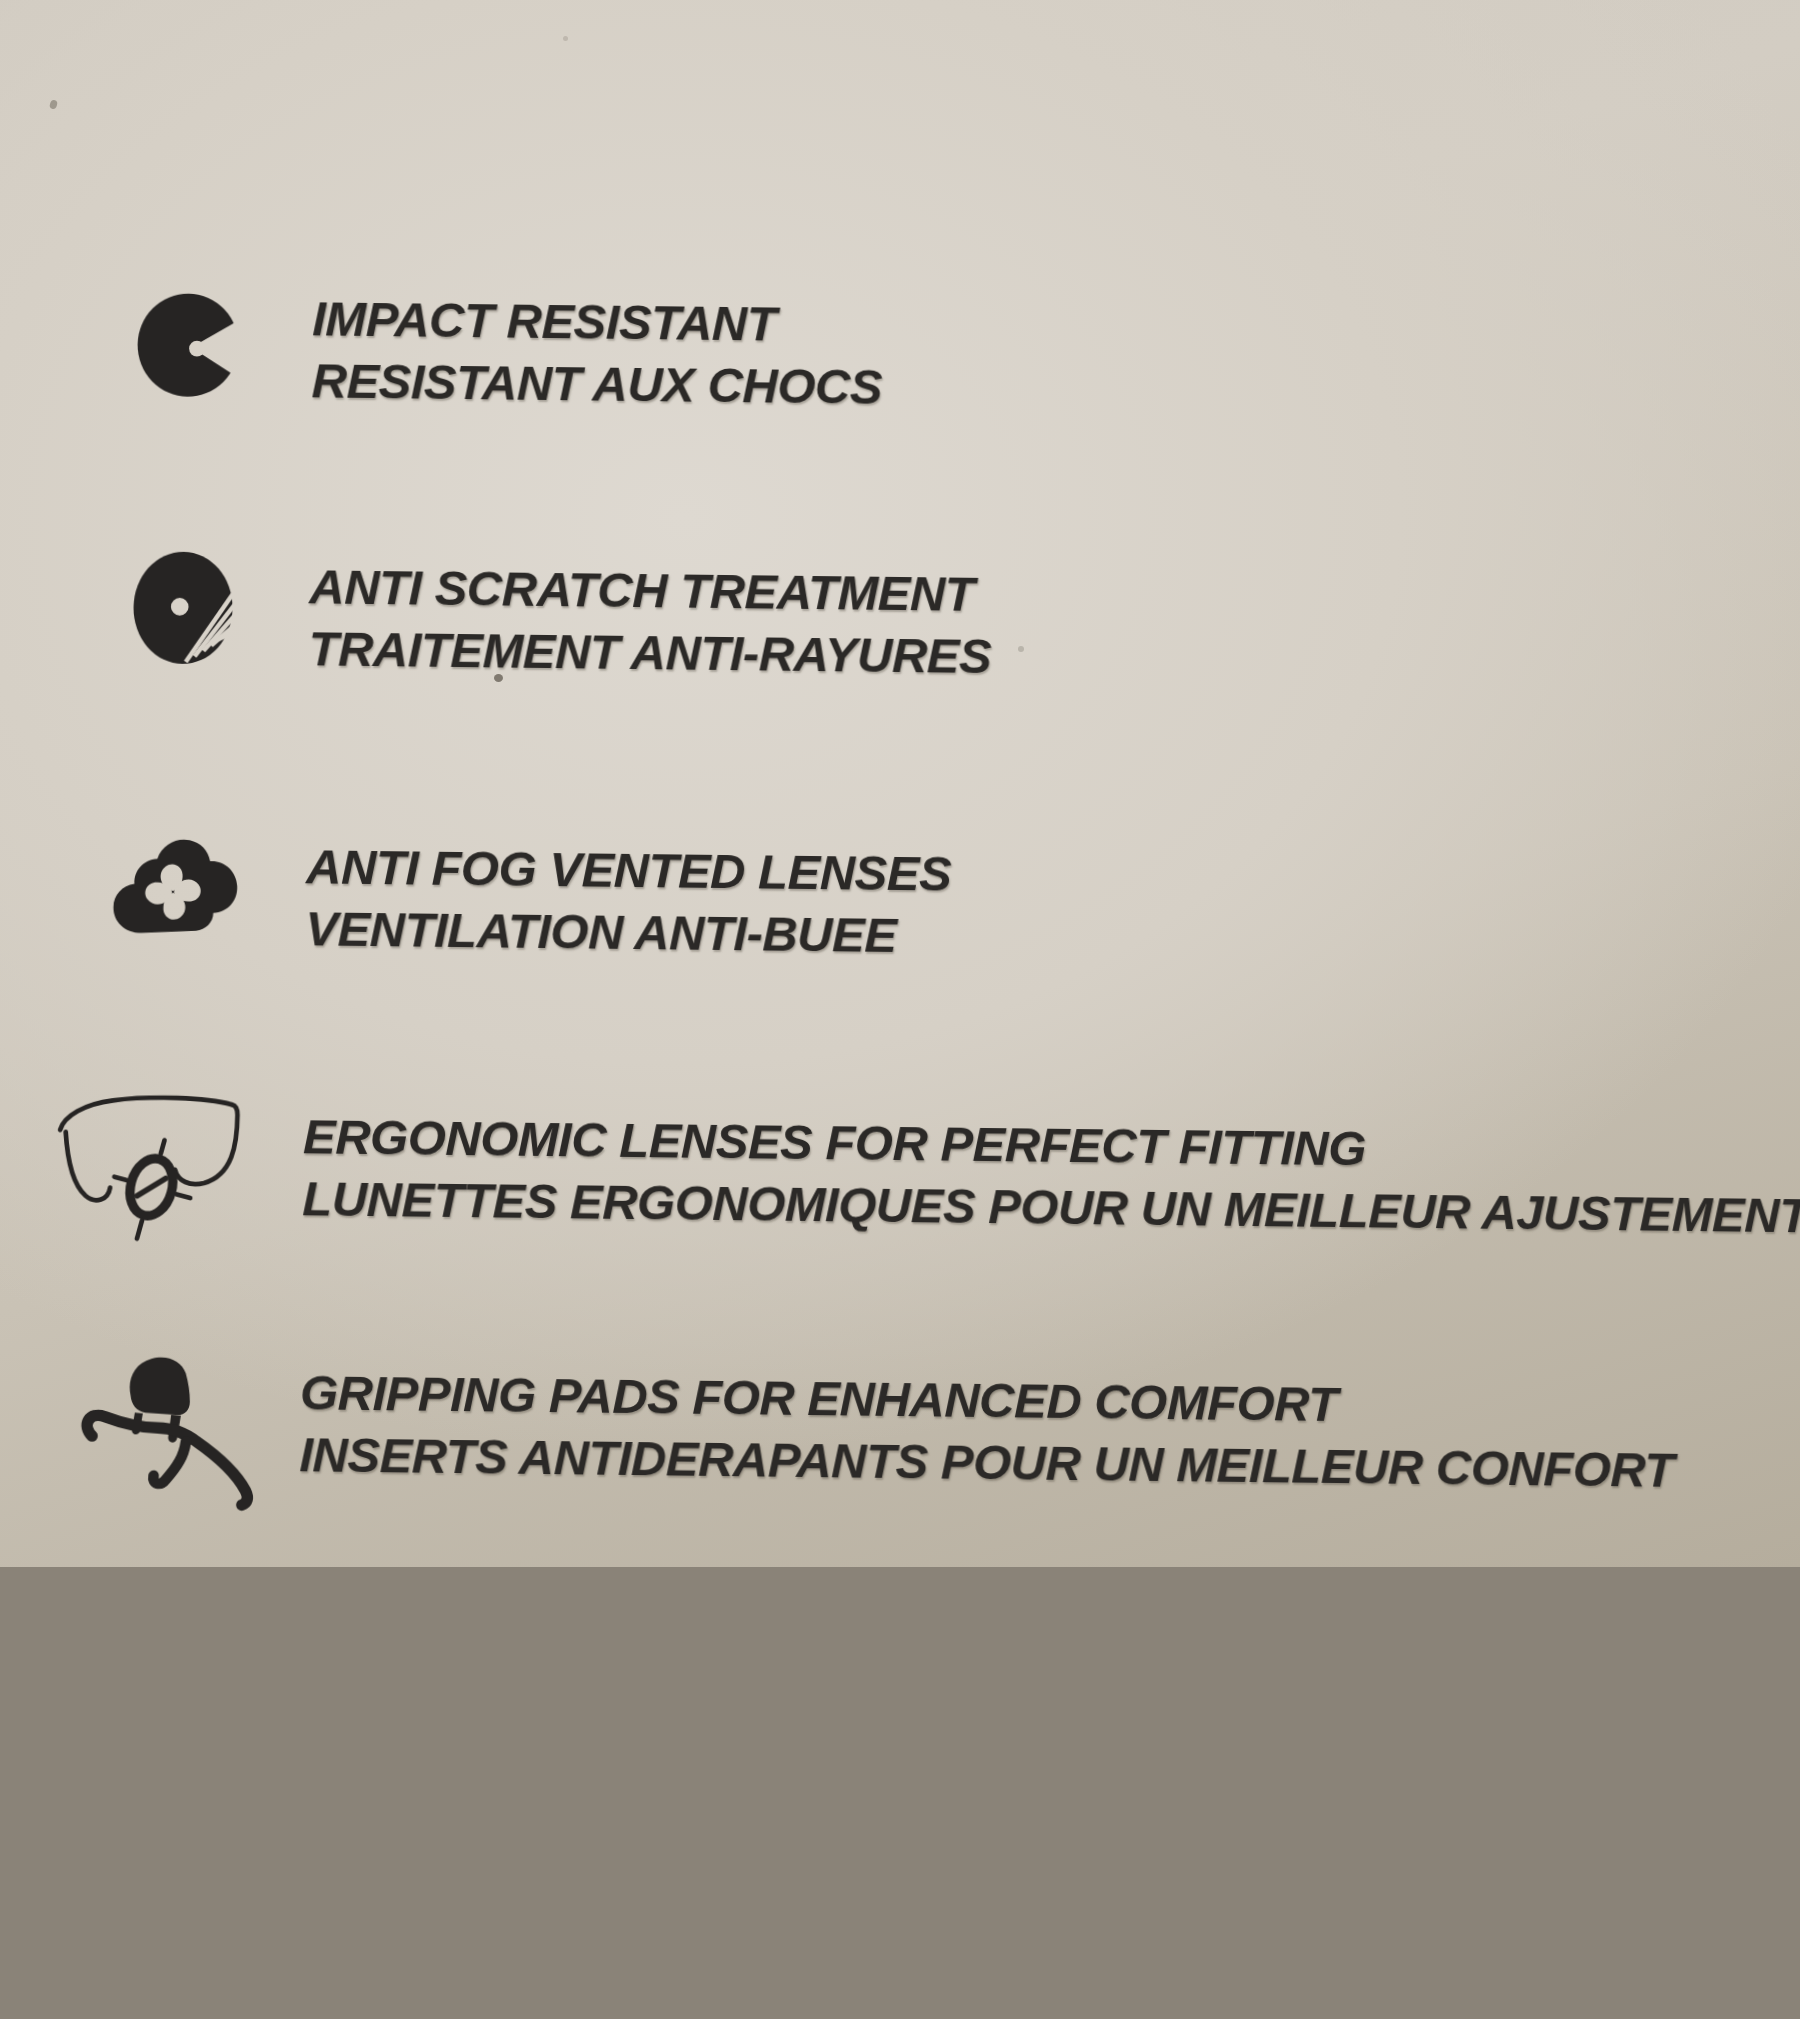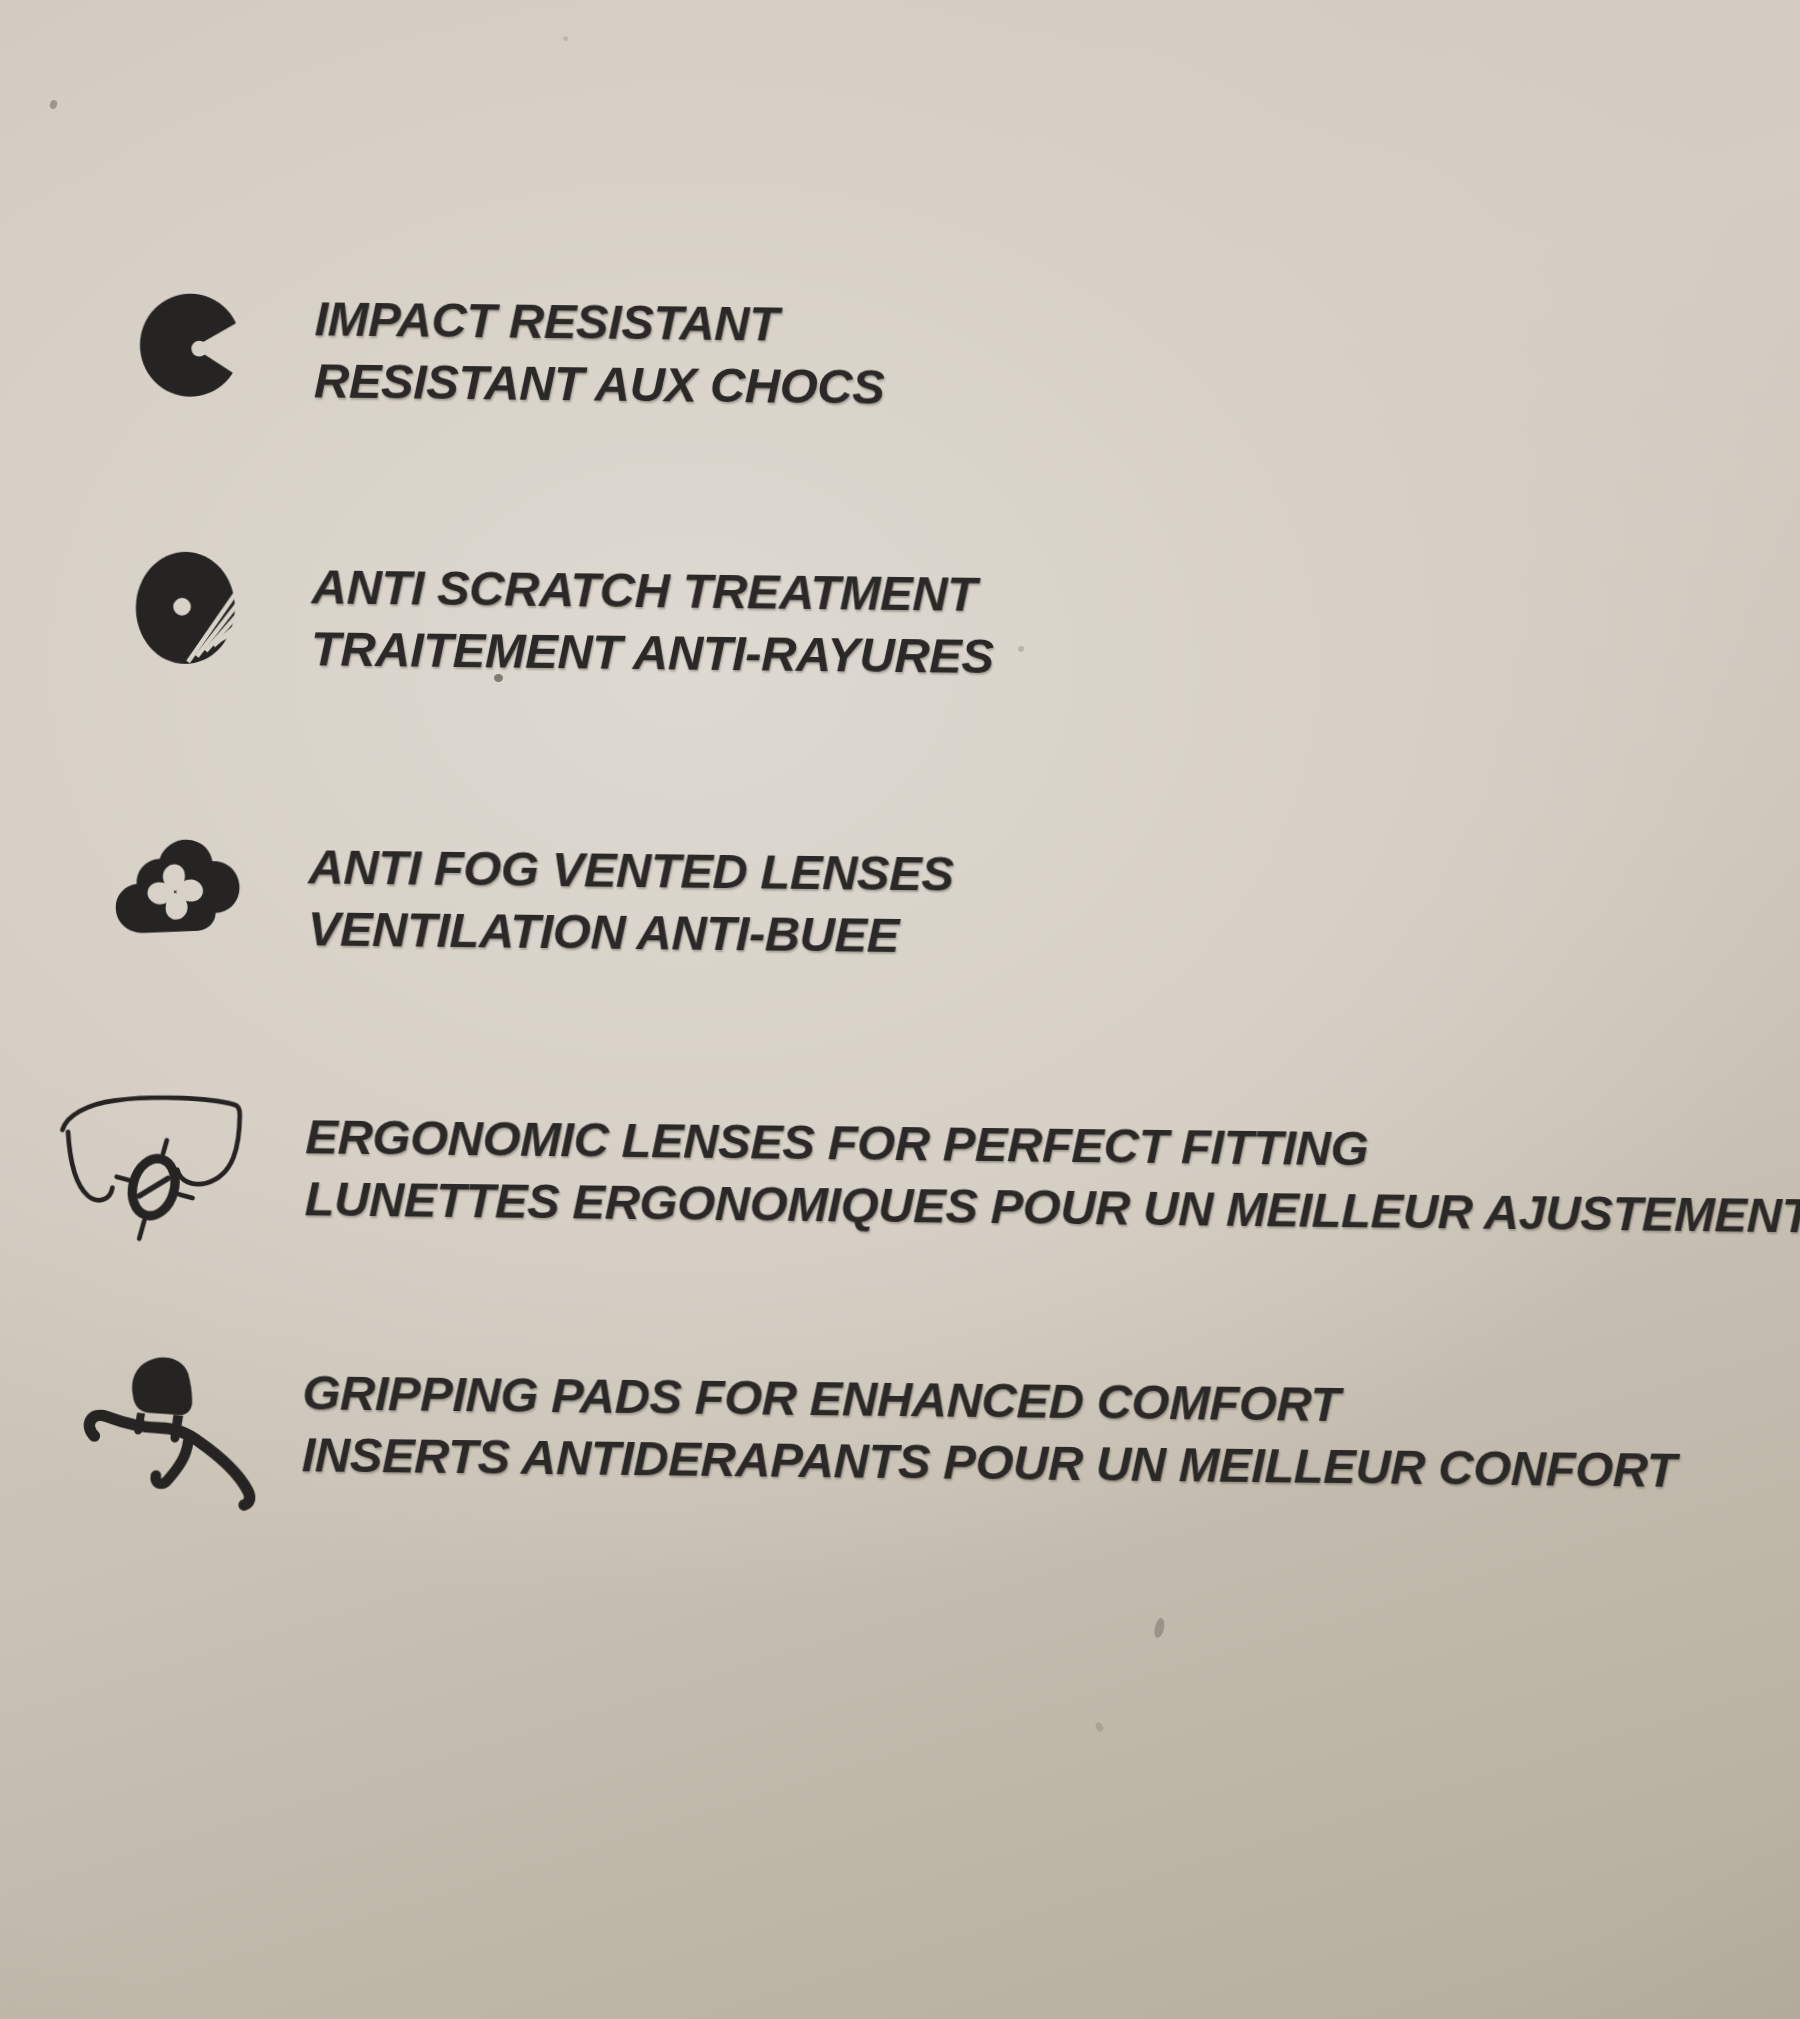--- a/index.html
+++ b/index.html
@@ -1,18 +1,18 @@
 <!DOCTYPE html>
 <html><head>
 <meta charset="utf-8">
 <style>
   html,body{margin:0;padding:0;background:#8a8378;}
   .photo{
     position:relative;
-    width:1800px;height:2019px;
+    width:1800px;height:1567px;
     overflow:hidden;
     font-family:"Liberation Sans", sans-serif;
     background:
       radial-gradient(1700px 1300px at 38% 33%, #ded9d1 0%, #d6d0c6 42%, rgba(214,208,198,0) 72%),
       radial-gradient(2600px 2500px at 46% 38%, rgba(0,0,0,0) 55%, rgba(86,76,56,0.20) 100%),
       linear-gradient(163deg, #cfc9bf 0%, #d3cdc3 28%, #c9c2b5 62%, #b5ad9d 100%);
   }
   .content{
     position:absolute;inset:0;
     transform:rotate(0.65deg);

